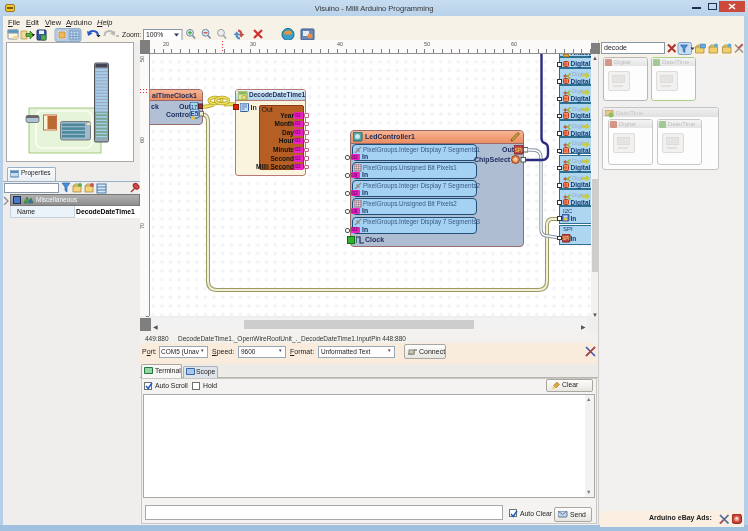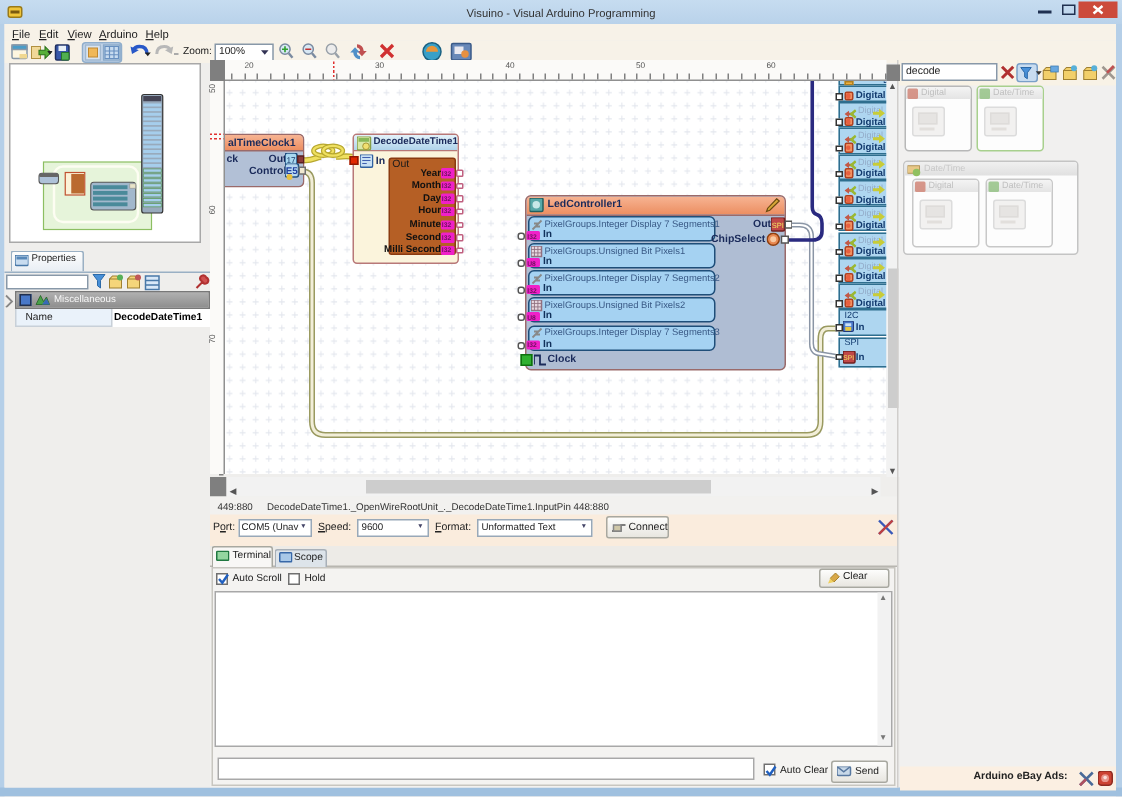--- a/index.html
+++ b/index.html
@@ -9,34 +9,34 @@
 </style></head>
 <body>
 
 <div class="abs" style="left:0;top:0;width:3px;height:531px;background:#B5CFE8;"></div>
 <div class="abs" style="left:744px;top:0;width:4px;height:531px;background:#B5CFE8;"></div>
 <div class="abs" style="left:0;top:525px;width:748px;height:6px;background:#9FC0DF;"></div>
 
 <div class="abs" style="left:0;top:0;width:748px;height:16px;background:linear-gradient(#C6DCF0,#B9D2EA);"></div>
 <div class="abs" style="left:4.5px;top:4px;width:10px;height:8px;background:#EFC53A;border:1px solid #9A7A18;border-radius:2px;"></div>
 <div class="abs" style="left:6.5px;top:6.5px;width:6px;height:2.5px;background:#7A5A10;"></div>
-<div class="tx" style="left:0;top:4px;width:748px;text-align:center;font-size:7.5px;color:#333;">Visuino - Visual Arduino Programming</div>
+<div class="tx" style="left:0;top:4px;width:748px;text-align:center;font-size:7.5px;color:#333;">Visuino - Milli Arduino Programming</div>
 <div class="abs" style="left:692px;top:7px;width:9px;height:2px;background:#1F3050;"></div>
 <div class="abs" style="left:708px;top:3px;width:9px;height:7px;border:1.5px solid #1F3050;background:transparent;"></div>
 <div class="abs" style="left:719px;top:1px;width:26px;height:11px;background:#CC4A3B;"></div>
 <svg class="abs" style="left:728px;top:3px;" width="8" height="7">
     <path d="M1 1 L7 6 M7 1 L1 6" stroke="#fff" stroke-width="1.6"></path>
   </svg>
 
 <div class="abs" style="left:3px;top:16px;width:741px;height:11px;background:#F7F2E8;"></div>
 <div class="tx" style="left:8px;top:17.5px;font-size:7.5px;color:#222;"><u>F</u>ile</div>
 <div class="tx" style="left:26px;top:17.5px;font-size:7.5px;color:#222;"><u>E</u>dit</div>
 <div class="tx" style="left:45px;top:17.5px;font-size:7.5px;color:#222;"><u>V</u>iew</div>
 <div class="tx" style="left:66px;top:17.5px;font-size:7.5px;color:#222;"><u>A</u>rduino</div>
-<div class="tx" style="left:97px;top:17.5px;font-size:7.5px;color:#222;"><u>H</u>elp</div>
+<div class="tx" style="left:97px;top:17.5px;font-size:7.5px;color:#222;font-style:italic;"><u>H</u>elp</div>
 
 <div class="abs" style="left:3px;top:27px;width:741px;height:15px;background:#F7F2E8;"></div>
 <svg class="abs" style="left:0;top:27px;" width="748" height="16" viewBox="0 0 748 16">
 
   <rect x="8" y="3" width="10" height="9" rx="1" fill="#FDF6E0" stroke="#8898A8"></rect>
   <rect x="8" y="3" width="10" height="3" fill="#4A9CC8" stroke="#8898A8"></rect>
   <path d="M13 9 h5 v3 h-5 z" fill="#F0D890"></path>
 
   <path d="M21 4 h6 v8 h-6 z" fill="#F0D898" stroke="#B09040" stroke-width="0.7"></path>
   <path d="M34 8 l-4 -4 v2.5 h-4 v3 h4 v2.5 z" fill="#58B038" stroke="#2A7018" stroke-width="0.7"></path>

